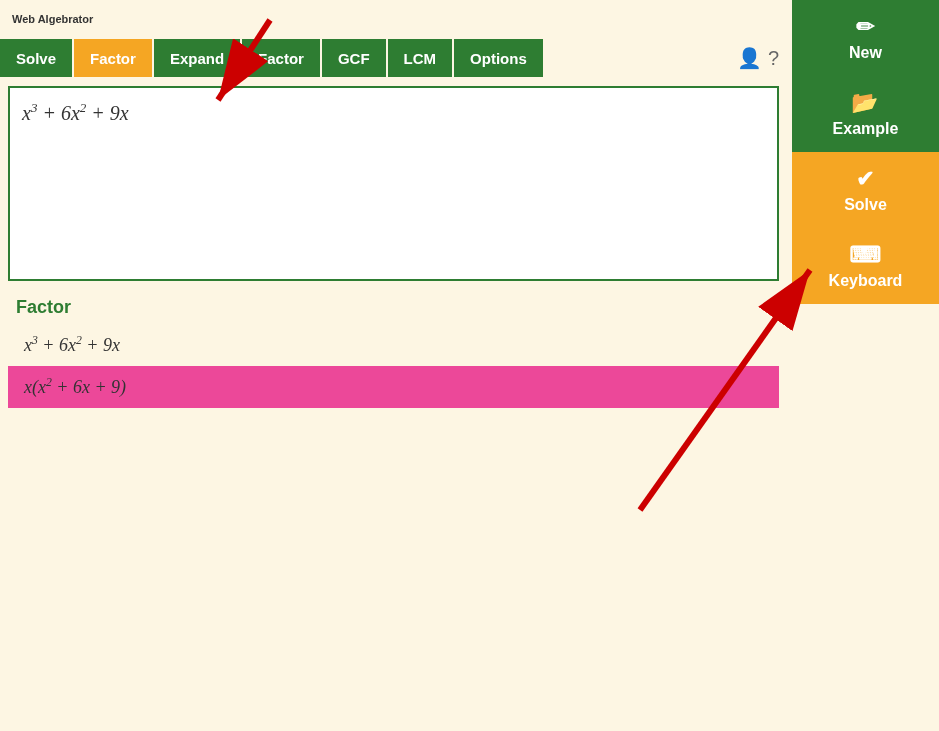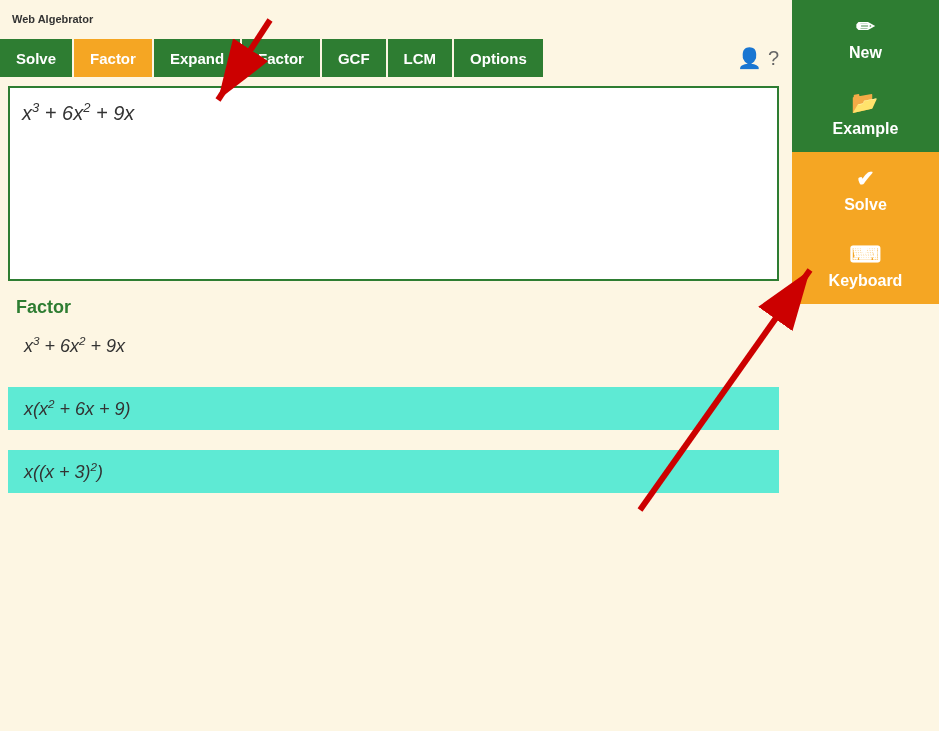--- a/index.html
+++ b/index.html
@@ -110,27 +110,27 @@
       font-size: 18px;
       font-weight: bold;
       padding: 8px 8px 6px 8px;
     }
     .result-row {
       padding: 10px 16px;
       font-size: 18px;
       color: #333;
     }
     .result-row.shaded {
-      background: #5eead4;
-      margin-top: 20px;
+      background: #ec4899;
     }
 
     
     .math {
       font-style: italic;
+      font-family: Liberation Serif, serif;
     }
     sup { font-size: 0.65em; vertical-align: super; }
 
     
     .arrow-overlay {
       position: absolute;
       top: 0;
       left: 0;
       width: 939px;
       height: 731px;
@@ -203,23 +203,20 @@
 
 <div class="results-area">
   <div class="results-title">Factor</div>
 
   <div class="result-row">
     <span class="math">x<sup>3</sup> + 6x<sup>2</sup> + 9x</span>
   </div>
   <div class="result-row shaded">
     <span class="math">x(x<sup>2</sup> + 6x + 9)</span>
   </div>
-  <div class="result-row shaded">
-    <span class="math">x((x + 3)<sup>2</sup>)</span>
-  </div>
 </div>
 
 <svg class="arrow-overlay" viewBox="0 0 939 731">
 
   <defs>
     <marker id="arrowhead1" markerWidth="10" markerHeight="7" refX="10" refY="3.5" orient="auto">
       <polygon points="0 0, 10 3.5, 0 7" fill="#cc0000"></polygon>
     </marker>
     <marker id="arrowhead2" markerWidth="10" markerHeight="7" refX="10" refY="3.5" orient="auto">
       <polygon points="0 0, 10 3.5, 0 7" fill="#cc0000"></polygon>

